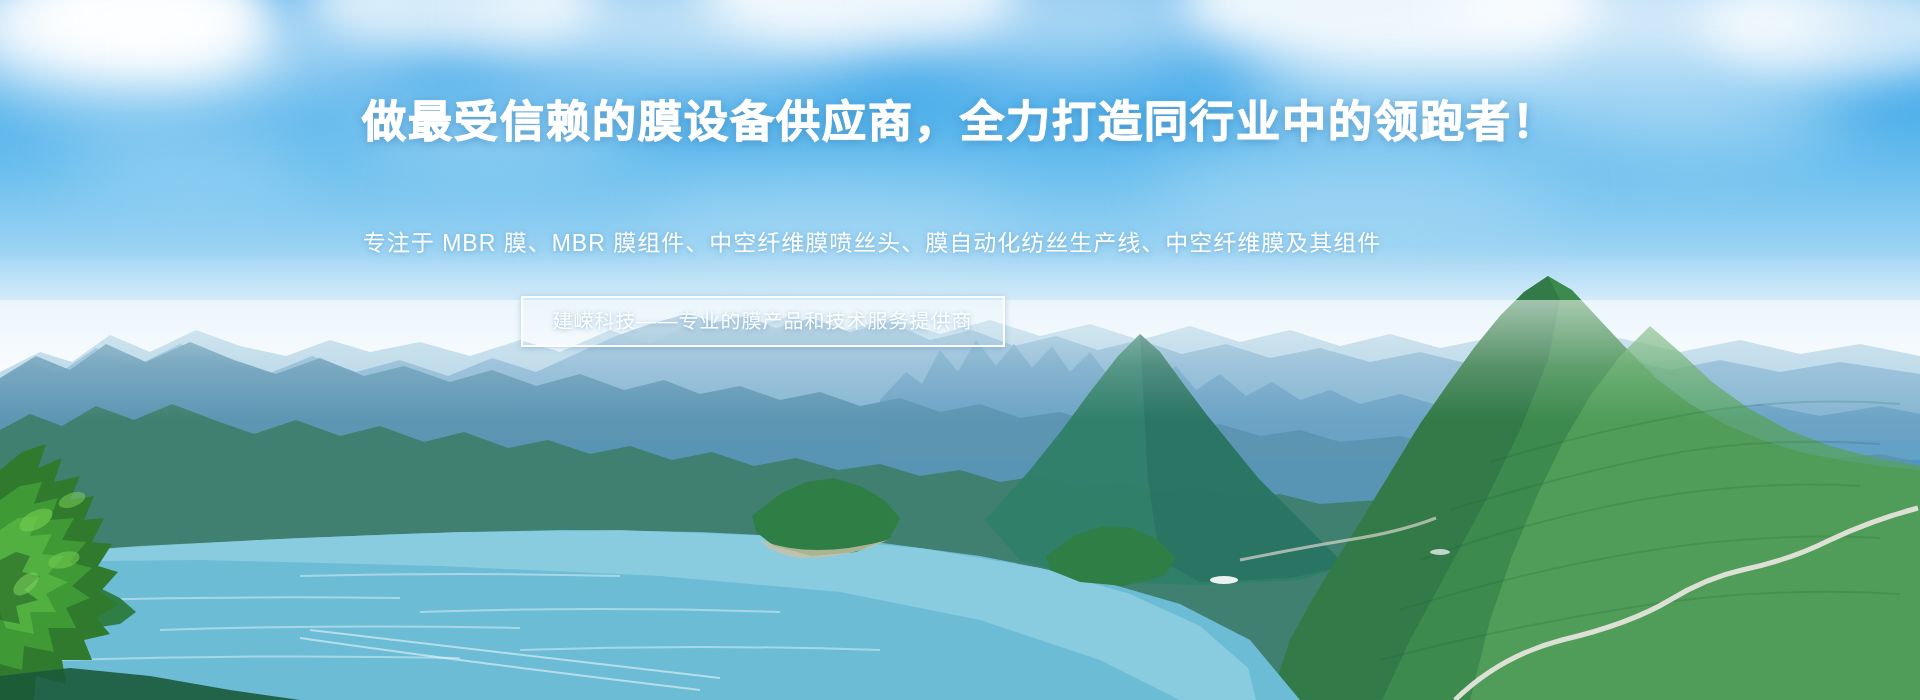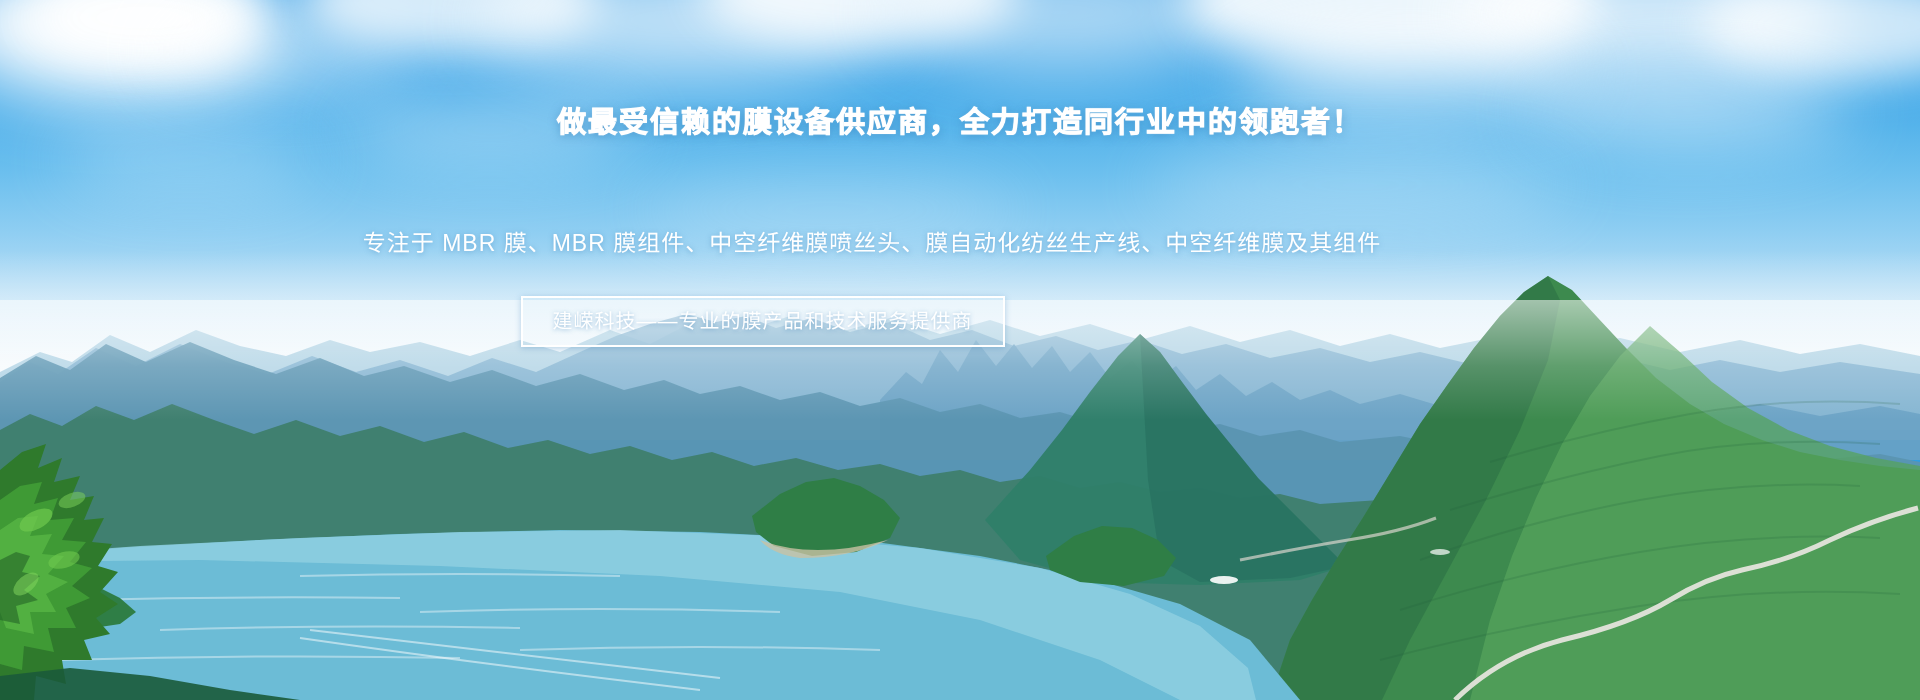--- a/index.html
+++ b/index.html
@@ -33,21 +33,21 @@
   .cloud.vsoft{filter:blur(34px);}
 
   
   .copy{
     position:absolute;left:0;top:0;width:1920px;
     text-align:center;
     z-index:40;
   }
   .headline{
     position:absolute;left:0;top:96px;width:1920px;
-    font-size:29px;line-height:52px;
+    font-size:44px;line-height:52px;
     font-weight:bold;
     color:#ffffff;
     letter-spacing:2px;
     white-space:nowrap;
     text-shadow:0 2px 10px rgba(40,110,170,.55), 0 0 2px rgba(255,255,255,.6);
     -webkit-text-stroke:1px #ffffff;
   }
   .subhead{
     position:absolute;left:0;top:226px;width:1744px;
     font-size:23px;line-height:34px;

